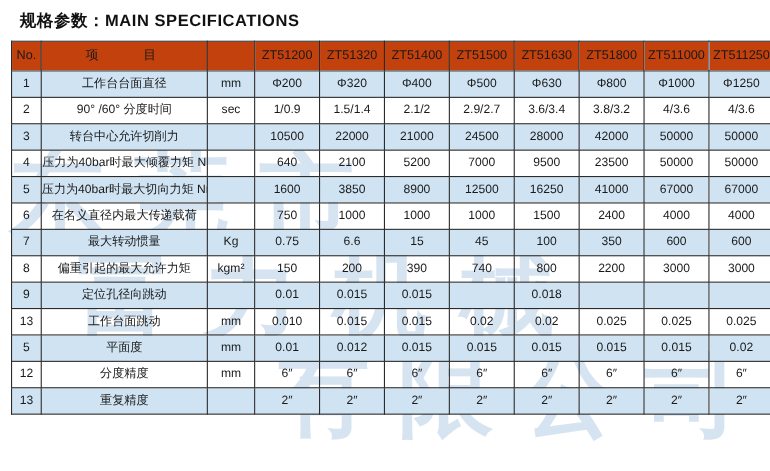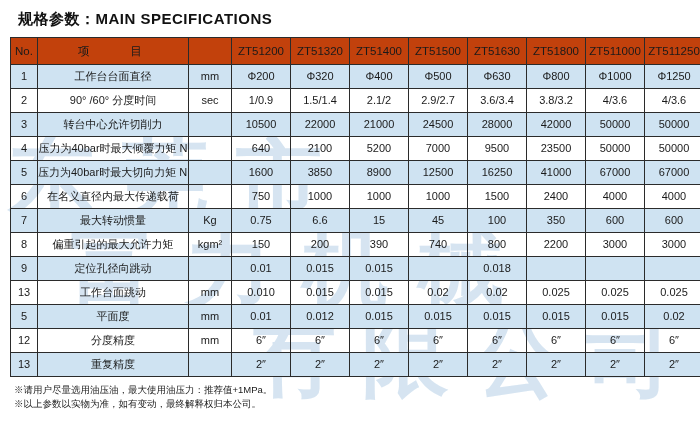--- a/index.html
+++ b/index.html
@@ -302,18 +302,14 @@
           <td class="c-val">2″</td>
           <td class="c-val">2″</td>
           <td class="c-val">2″</td>
           <td class="c-val">2″</td>
           <td class="c-val">2″</td>
           <td class="c-val">2″</td>
         </tr>
       </tbody>
   </table>
 
-  <div id="notes">
-    <div>※请用户尽量选用油压油，最大使用油压力：推荐值+1MPa。</div>
-    <div>※以上参数以实物为准，如有变动，最终解释权归本公司。</div>
-  </div>
 
 </div>
 
 </body></html>

